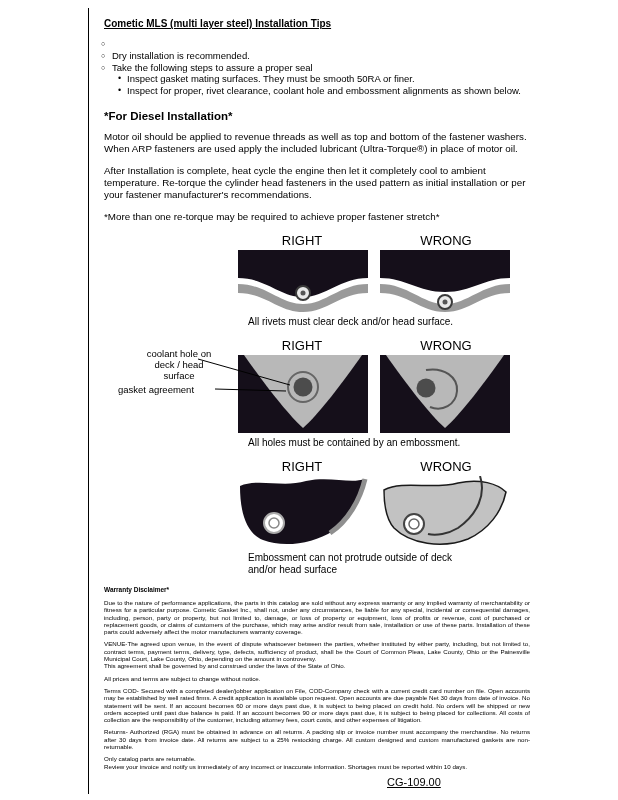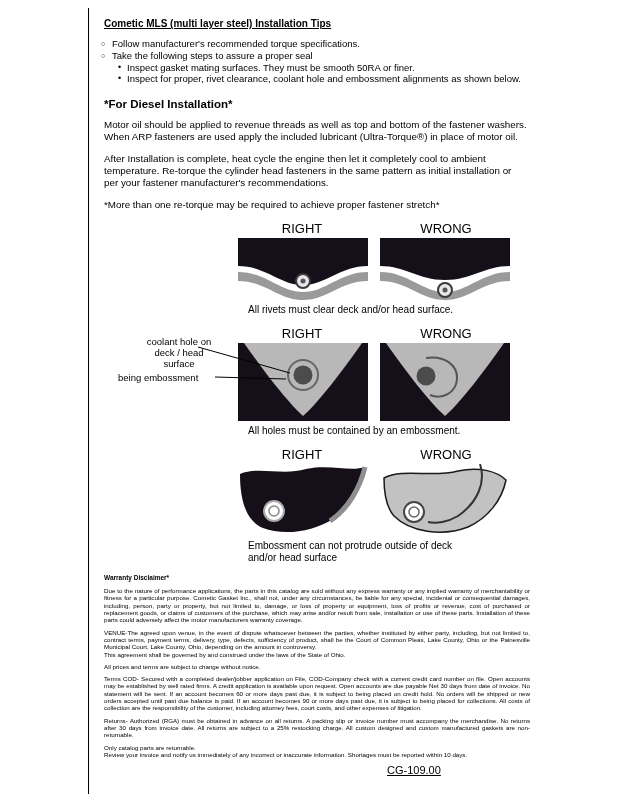--- a/index.html
+++ b/index.html
@@ -40,39 +40,42 @@
 
 <div class="page">
   <div class="left-rule"></div>
   <div class="content">
 
     <h1 class="title">Cometic MLS (multi layer steel) Installation Tips</h1>
 
     <div class="tips">
       <div class="tip">
         <span class="bm">○</span>
-        <span>Follow manufacturer's recommended torque specifications.</span>
+      </div>
+      <div class="tip">
+        <span class="bm">○</span>
+        <span>Dry installation is recommended.</span>
       </div>
       <div class="tip">
         <span class="bm">○</span>
         <span>Take the following steps to assure a proper seal</span>
       </div>
       <div class="tip sub">
         <span class="bm">•</span>
         <span>Inspect gasket mating surfaces.  They must be smooth 50RA or finer.</span>
       </div>
       <div class="tip sub">
         <span class="bm">•</span>
         <span>Inspect for proper, rivet clearance, coolant hole and embossment alignments as shown below.</span>
       </div>
     </div>
 
     <h2 class="diesel-head">*For Diesel Installation*</h2>
     <p class="para">Motor oil should be applied to revenue threads as well as top and bottom of the fastener washers. When ARP fasteners are used apply the included lubricant (Ultra-Torque®) in place of motor oil.</p>
-    <p class="para">After Installation is complete, heat cycle the engine then let it completely cool to ambient temperature. Re-torque the cylinder head fasteners in the same pattern as initial installation or per your fastener manufacturer's recommendations.</p>
+    <p class="para">After Installation is complete, heat cycle the engine then let it completely cool to ambient temperature. Re-torque the cylinder head fasteners in the used pattern as initial installation or per your fastener manufacturer's recommendations.</p>
     <p class="para note">*More than one re-torque may be required to achieve proper fastener stretch*</p>
 
     <div class="diagrams">
 
       <div class="drow">
         <div class="dlabels">
           <span class="dlab">RIGHT</span>
           <span class="dlab">WRONG</span>
         </div>
         <div class="panels">
@@ -106,21 +109,21 @@
           </svg>
           <svg width="130" height="78" viewBox="0 0 130 78">
             <rect width="130" height="78" fill="#150f1a"></rect>
             <path d="M6 0 H124 C106 26 80 60 65 73 C50 60 24 26 6 0 Z" fill="#b8b8b8"></path>
             <circle cx="46" cy="33" r="9.5" fill="#4c4c4c"></circle>
             <path d="M46 15 C64 12 78 22 77 36 C76 50 62 57 50 52" fill="none" stroke="#555" stroke-width="2"></path>
           </svg>
         </div>
         <div class="ann ann1">coolant hole on
 deck / head surface</div>
-        <div class="ann ann2">being embossment</div>
+        <div class="ann ann2">gasket agreement</div>
         <svg class="annlines" width="300" height="100" viewBox="0 0 300 100">
           <line x1="80" y1="21" x2="172" y2="47" stroke="#000" stroke-width="1"></line>
           <line x1="97" y1="51" x2="168" y2="53" stroke="#000" stroke-width="1"></line>
         </svg>
         <div class="dcap">All holes must be contained by an embossment.</div>
       </div>
 
       <div class="drow">
         <div class="dlabels">
           <span class="dlab">RIGHT</span>

